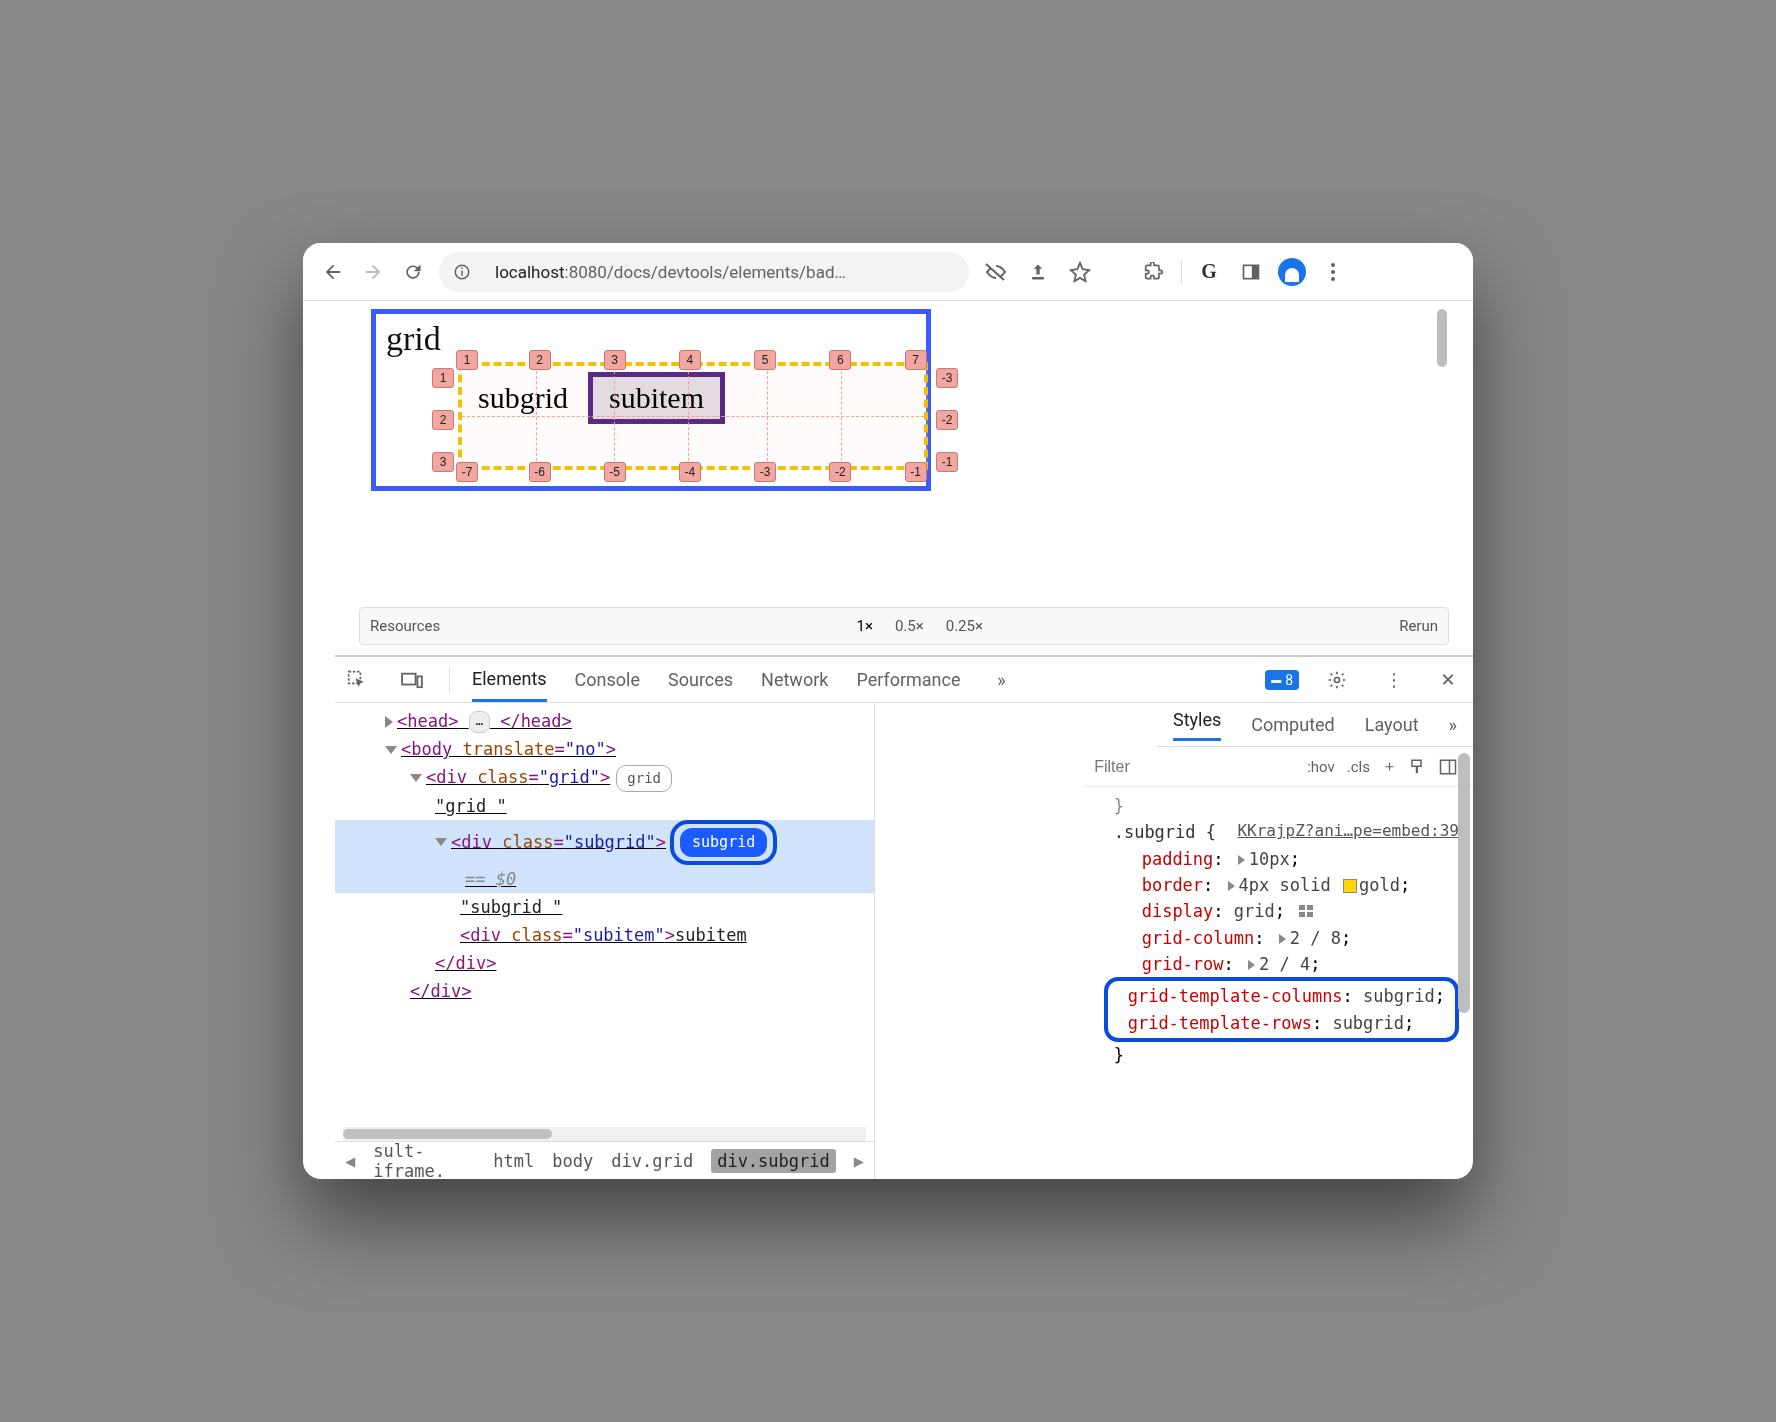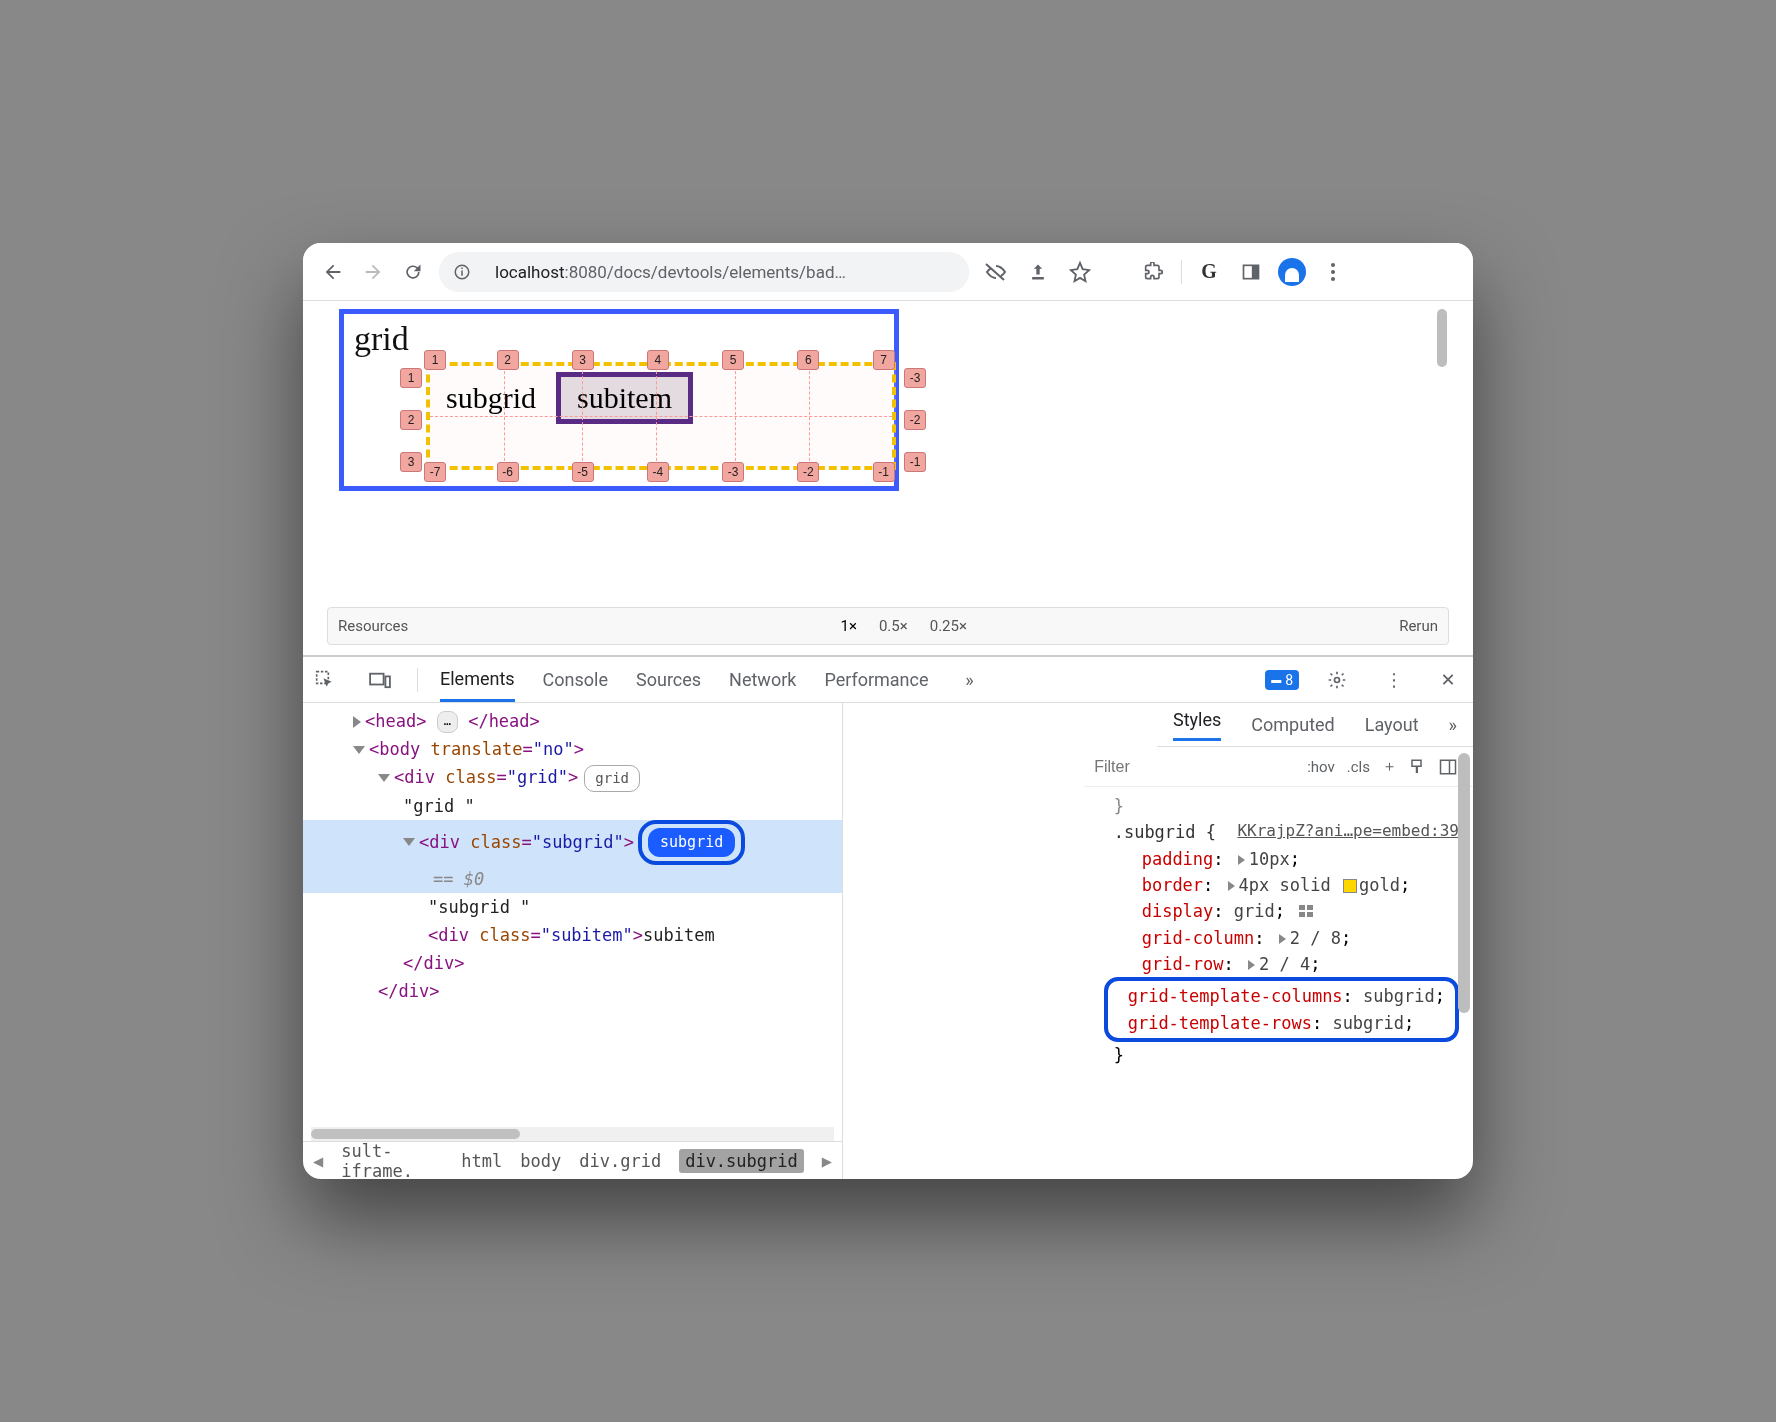--- a/index.html
+++ b/index.html
@@ -33,21 +33,21 @@
 .nav-icon { width: 28px; height: 28px; display:flex; align-items:center; justify-content:center; color:#333; font-size: 20px; }
 .nav-icon.disabled { color:#bbb; }
 .omnibox { flex: 0 0 530px; height: 40px; background: #f1f3f4; border-radius: 20px; display:flex; align-items:center; padding: 0 14px; gap: 24px; font-size: 17px; color:#5f6368; }
 .omnibox .url { flex:1; white-space:nowrap; overflow:hidden; }
 .omnibox .url .host { color:#202124; }
 .toolbar-icon { width:30px; height:30px; display:flex; align-items:center; justify-content:center; color:#5f6368; font-size:20px; }
 .divider { width:1px; height:24px; background:#ddd; }
 .avatar { width:28px; height:28px; border-radius:50%; background:#1a73e8; display:flex; align-items:center; justify-content:center; }
 .avatar::after{content:''; width:14px; height:14px; background:#fff; border-radius:50% 50% 0 0; position:relative; top:3px;}
 
-.content { flex:1; display:flex; flex-direction:column; overflow:hidden; }
+.content { flex:1; display:flex; flex-direction:column; overflow:hidden;padding-left:32px; }
 .page-area { height: 300px; display:flex; flex-direction:column; padding: 0 24px 0 24px; position:relative; }
 .viewport { flex:1; position:relative; padding: 8px 12px; }
 .viewport .scrollbar-v { position:absolute; right:2px; top:8px; width:10px; height:58px; background:#bdbdbd; border-radius:5px; }
 
 .grid-box { border: 5px solid #3b5bff; padding: 6px 10px 16px 10px; width: 560px; background:#fff; position:relative;}
 .grid-label { font-size: 34px; font-family: Georgia, serif; color:#111; margin-bottom:4px; }
 .subgrid-wrap { position:relative; margin-left: 72px; width: 470px; }
 .subgrid-frame { border: 4px dashed #f2c200; padding: 6px; position:relative; background:rgba(255,230,230,0.15); }
 .subgrid-row { display:flex; align-items:center; gap:10px; }
 .subgrid-label { font-size: 30px; font-family: Georgia, serif; padding: 0 10px; }
@@ -65,21 +65,21 @@
 .dt-tabs .icon-btn { color:#5f6368; font-size:18px; width:26px; text-align:center;}
 .dt-tabs .vdiv { width:1px; height:24px; background:#ddd; margin:0 -6px;}
 .dt-tab { color:#5f6368; padding: 10px 0; }
 .dt-tab.active { color:#202124; border-bottom: 3px solid #1a73e8; }
 .dt-tabs .spacer { flex:1; }
 .issues-badge { background:#1a73e8; color:#fff; border-radius:4px; padding:2px 6px; font-size:14px; display:flex; gap:4px; align-items:center;}
 .issues-badge::before{content:'▬'; font-size:10px;}
 
 .dt-body { flex:1; display:flex; overflow:hidden; position:relative;}
 .elements-pane { width: 540px; border-right:1px solid #ddd; display:flex; flex-direction:column; font-family: Menlo, Consolas, monospace; font-size:17px; overflow:hidden;}
-.dom-tree { flex:1; overflow:auto; padding: 4px 0 4px 0; line-height: 1.65; }
+.dom-tree { flex:1; overflow:auto; padding: 4px 0 4px 0; line-height: 1.65; text-decoration: underline; }
 .dom-line { white-space:nowrap; padding-left: 24px; }
 .ind1{padding-left:50px;} .ind2{padding-left:75px;} .ind3{padding-left:100px;} .ind4{padding-left:125px;}
 .selected-line{ background:#cfe3fb; position:relative;}
 .tag{color:#881280;} .attr{color:#994500;} .val{color:#1a1aa6;} .txt{color:#222;} .punct{color:#881280;}
 .tri { display:inline-block; width:0;height:0; border-style:solid; margin-right:4px; vertical-align:middle;}
 .tri.down{border-width:8px 6px 0 6px; border-color:#888 transparent transparent transparent;}
 .tri.right{border-width:6px 0 6px 8px; border-color:transparent transparent transparent #888;}
 .elps { display:inline-block; background:#eee; border:1px solid #ccc; border-radius:8px; padding:0 6px; font-size:12px; vertical-align:middle;}
 .grid-badge { display:inline-block; border:1px solid #aaa; border-radius:10px; padding:1px 10px; font-size:14px; background:#fff; margin-left:6px; vertical-align:middle; color:#555;}
 .subgrid-badge { display:inline-block; background:#1a5cff; color:#fff; border-radius:12px; padding:2px 12px; font-size:15px; font-family:Menlo,monospace; vertical-align:middle;}

